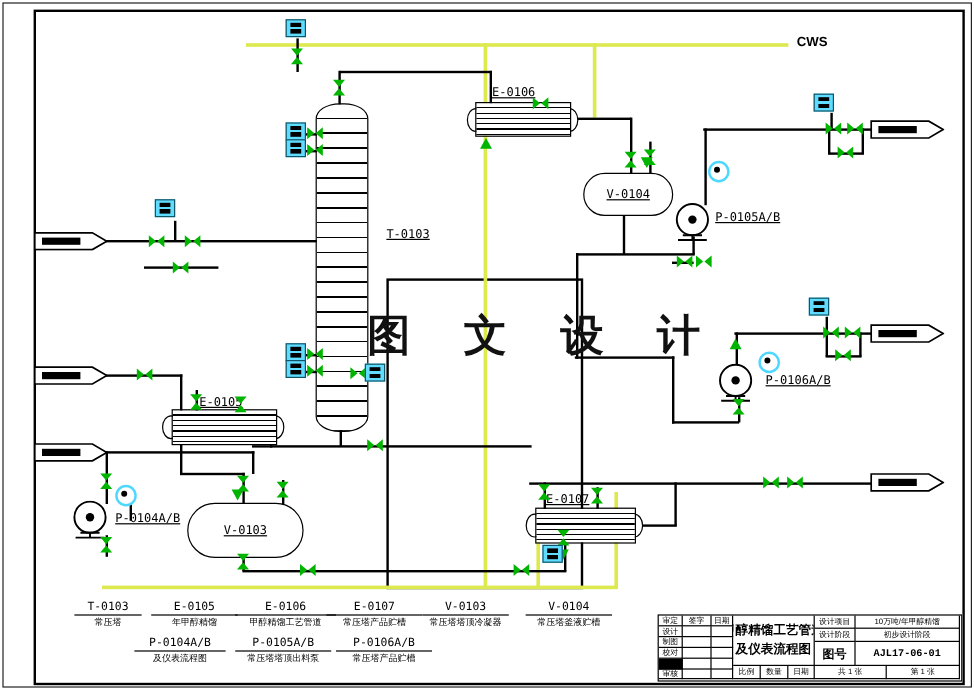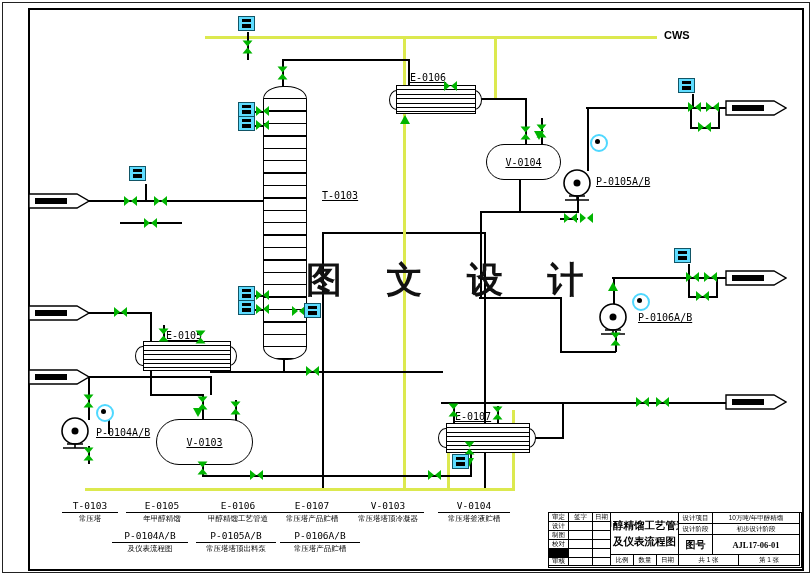--- a/index.html
+++ b/index.html
@@ -53,21 +53,21 @@
   .leg-tag{font-family:"DejaVu Sans Mono",monospace;font-size:9.5px;border-bottom:1px solid #000;padding:0 4px 1px;}
   .leg-name{font-size:7.5px;padding-top:1px;white-space:nowrap;}
   
   .tb{position:absolute;left:548px;top:512px;width:254px;height:56px;border:1.5px solid #000;
       box-sizing:border-box;z-index:8;background:#fff;}
   .tb .c{position:absolute;border-right:1px solid #000;border-bottom:1px solid #000;box-sizing:border-box;
       font-size:6.5px;display:flex;align-items:center;justify-content:center;overflow:hidden;white-space:nowrap;}
   .tb .filled{background:#000;}
   .tb .dtitle{font-family:"DejaVu Serif",serif;font-size:10.5px;font-weight:bold;flex-direction:column;line-height:1.5;}
   .tb .dno{font-size:10px;font-weight:bold;}
-  .tb .dnov{font-size:8.5px;font-weight:bold;font-family:Liberation Serif, serif;}
+  .tb .dnov{font-size:8.5px;font-weight:bold;font-family:Liberation Mono, monospace;}
 </style>
 </head>
 <body>
 
 <div class="sheet">
   <div class="outer-frame"></div>
   <div class="inner-frame"></div>
 
   <div class="watermark">图 文 设 计</div>
   <div class="cws">CWS</div>

